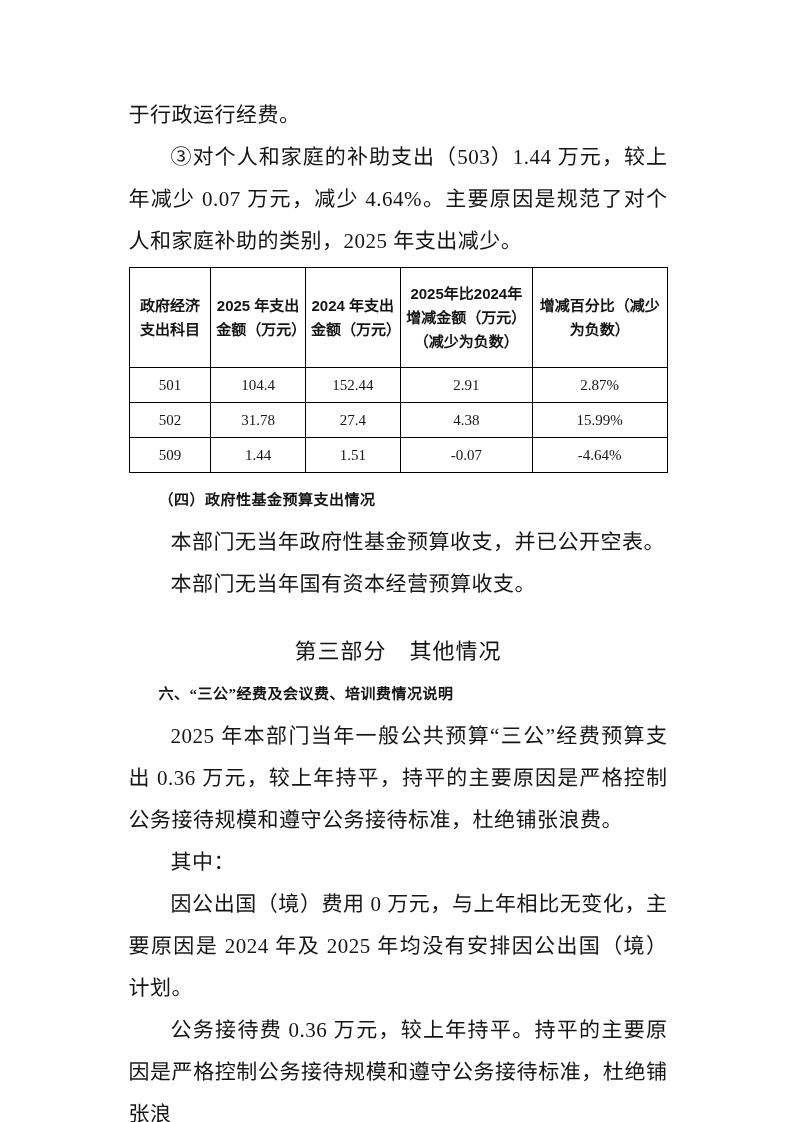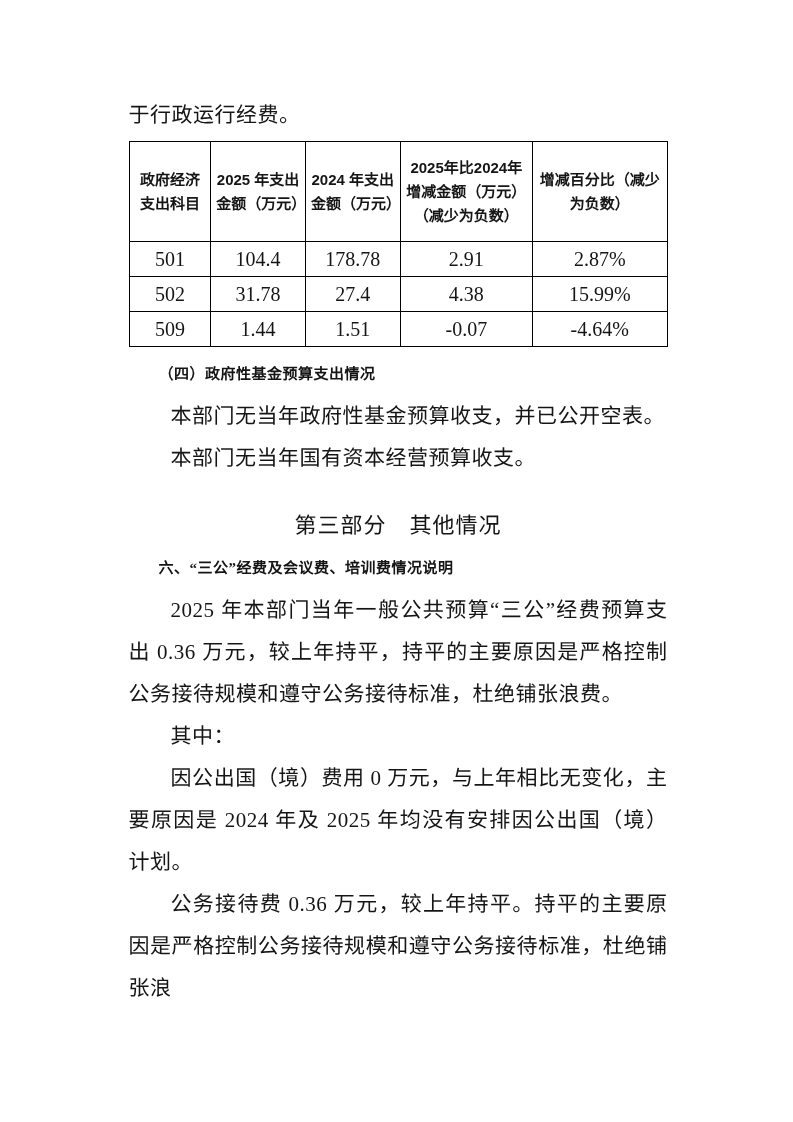--- a/index.html
+++ b/index.html
@@ -56,35 +56,36 @@
     overflow:hidden;
   }
   table.budget th{
     font-family:"Liberation Sans","DejaVu Sans",sans-serif;
     font-weight:bold;
     font-size:15px;
     line-height:24px;
     height:100px;
   }
   table.budget td{
-    font-size:20px;
+    font-size:15px;
     line-height:20px;
     height:35px;
     font-family:"Liberation Serif","DejaVu Serif",serif;
   }
   col.c1{width:15.2%;} col.c2{width:17.6%;} col.c3{width:17.6%;}
   col.c4{width:24.6%;} col.c5{width:25.0%;}
 </style>
 </head>
 <body>
 
 <div class="page">
 
   <p class="body-par noindent">于行政运行经费。</p>
 
+  <p class="body-par">③对个人和家庭的补助支出（503）1.44 万元，较上年减少 0.07 万元，减少 4.64%。主要原因是规范了对个人和家庭补助的类别，2025 年支出减少。</p>
 
   <table class="budget">
     <colgroup>
       <col class="c1">
         <col class="c2">
         <col class="c3">
         <col class="c4">
         <col class="c5">
     </colgroup>
     <thead>
@@ -93,21 +94,21 @@
         <th>2025 年支出金额（万元）</th>
         <th>2024 年支出金额（万元）</th>
         <th>2025年比2024年增减金额（万元）（减少为负数）</th>
         <th>增减百分比（减少为负数）</th>
       </tr>
     </thead>
     <tbody>
       <tr>
         <td>501</td>
         <td>104.4</td>
-        <td>178.78</td>
+        <td>152.44</td>
         <td>2.91</td>
         <td>2.87%</td>
       </tr>
       <tr>
         <td>502</td>
         <td>31.78</td>
         <td>27.4</td>
         <td>4.38</td>
         <td>15.99%</td>
       </tr>

